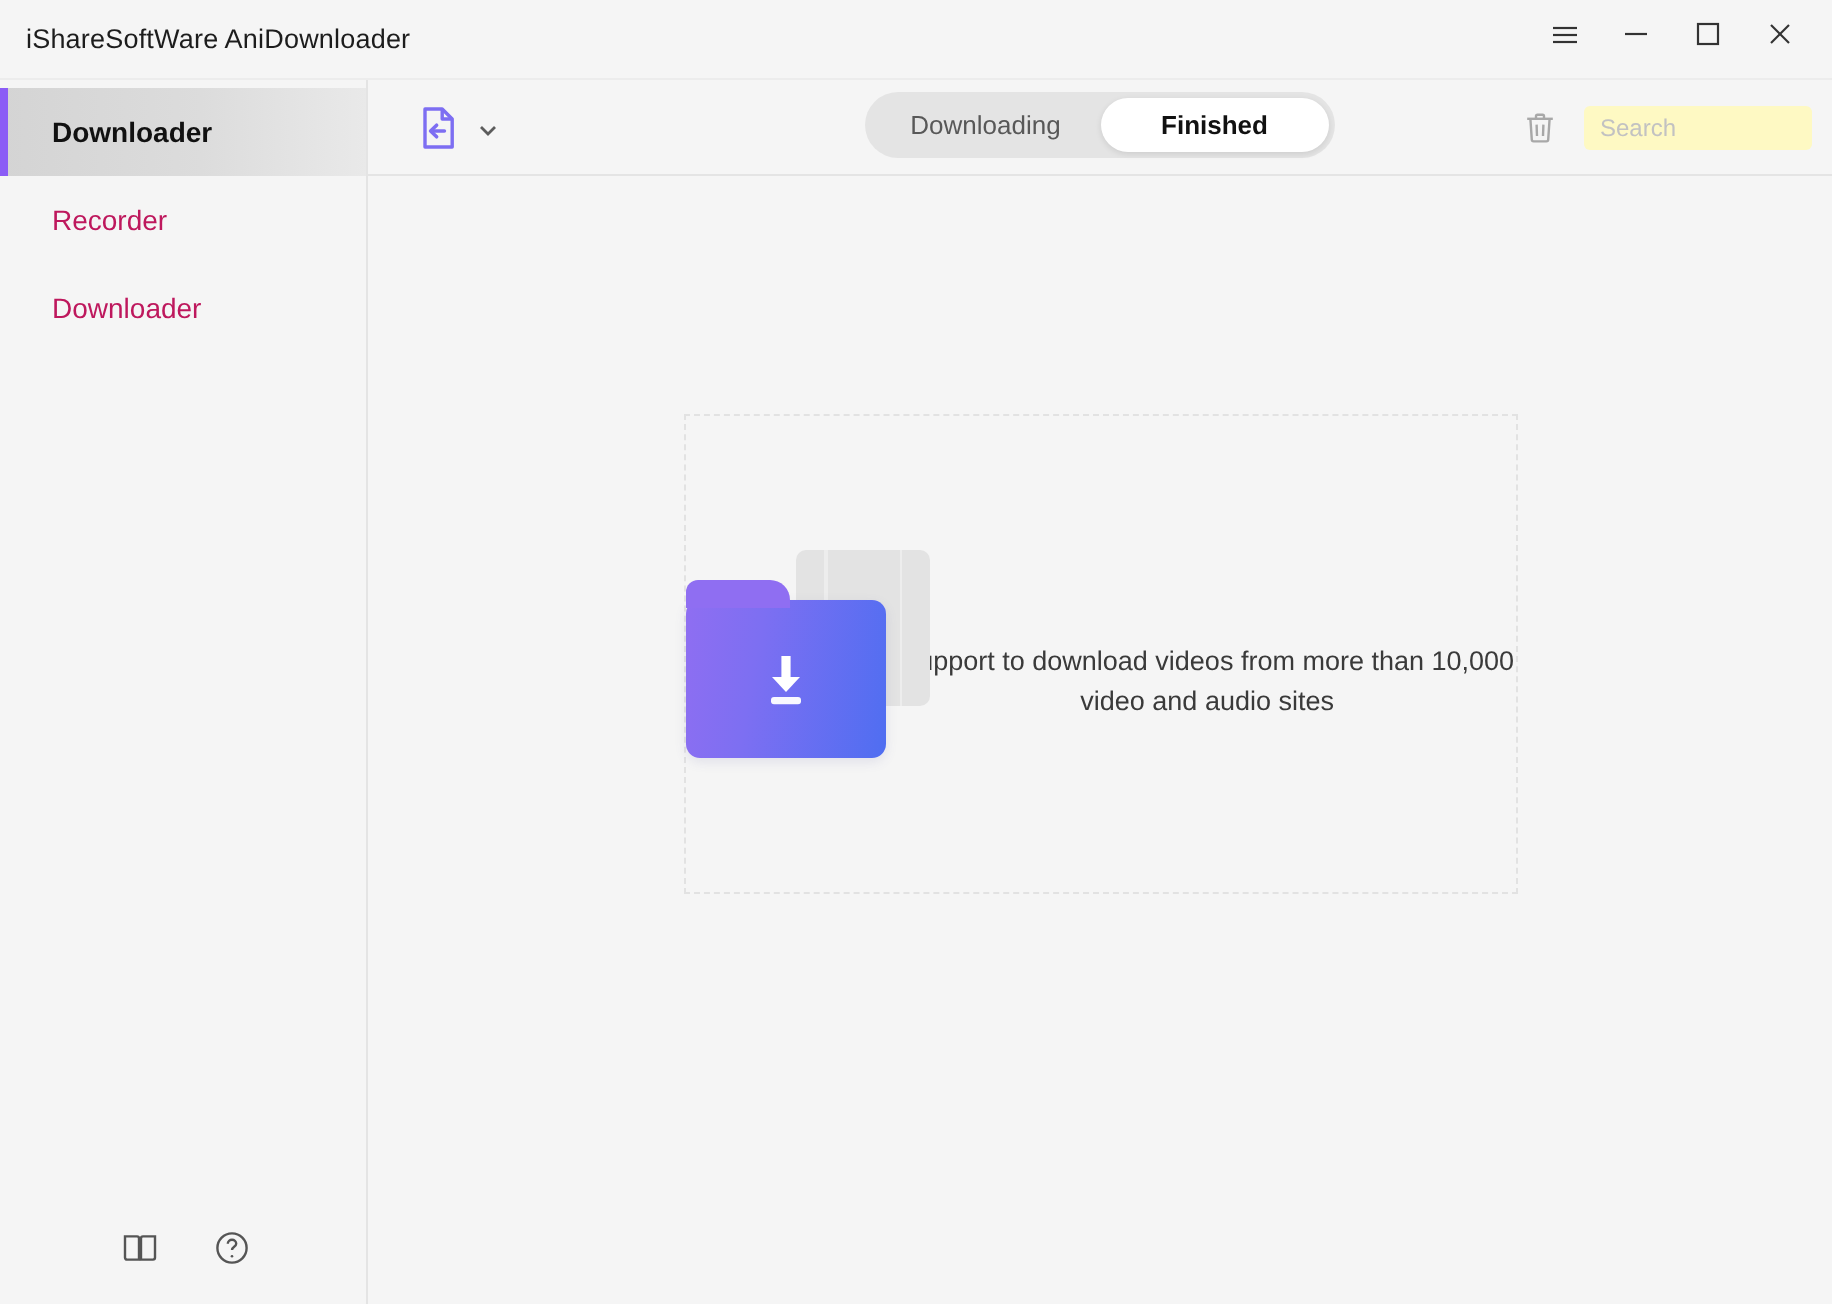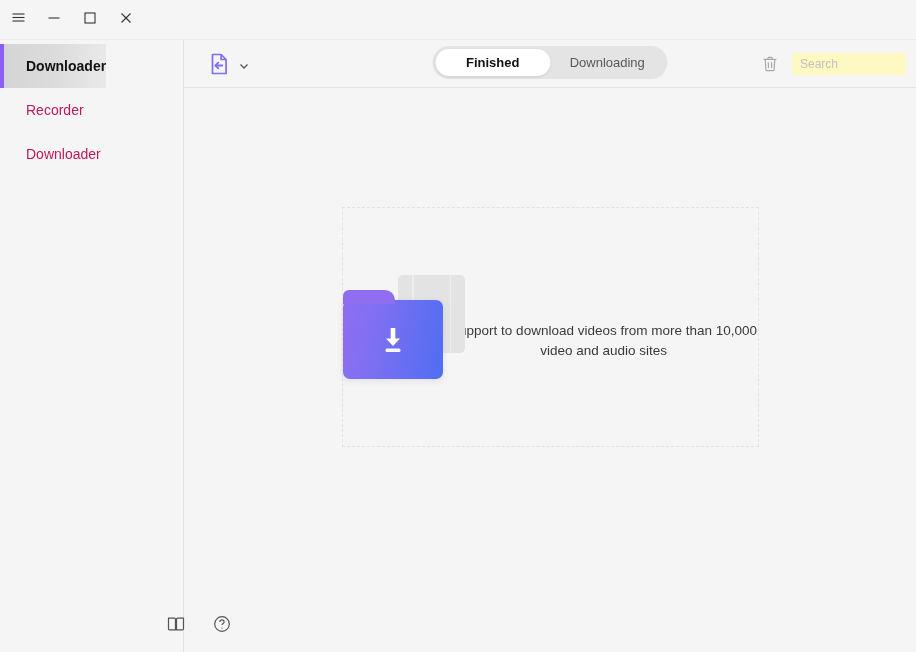--- a/index.html
+++ b/index.html
@@ -53,20 +53,21 @@
   
   .body-split { flex: 1; display: flex; min-height: 0; }
 
   
   .sidebar {
     width: 184px;
     flex: 0 0 184px;
     background: #f5f5f5;
     border-right: 1px solid #e4e4e4;
     display: flex;
+    flex-direction: column;
     position: relative;
   }
   .nav-list { padding-top: 4px; }
   .nav-item {
     position: relative;
     height: 44px;
     display: flex;
     align-items: center;
     padding-left: 26px;
     font-size: 14px;
@@ -259,20 +260,21 @@
     line-height: 20px;
     color: #3a3a3a;
   }
 </style>
 </head>
 <body>
 
 <div id="app">
 
   <div class="titlebar">
+    <div class="title-text">iShareSoftWare AniDownloader</div>
 
     <div class="win-controls">
       <div class="win-btn">
         <span>
           <svg width="15" height="15" viewBox="0 0 15 15">
             <line x1="1.5" y1="4" x2="13.5" y2="4"></line>
             <line x1="1.5" y1="7.5" x2="13.5" y2="7.5"></line>
             <line x1="1.5" y1="11" x2="13.5" y2="11"></line>
           </svg>
         </span>
@@ -350,25 +352,25 @@
             </svg>
           </span>
           <span class="chev">
             <svg width="12" height="12" viewBox="0 0 12 12">
               <polyline points="2.5,4.5 6,8 9.5,4.5"></polyline>
             </svg>
           </span>
         </div>
 
         <div class="tabs">
+          <div class="tab">
+            <span>Downloading</span>
+          </div>
           <div class="tab active">
             <span>Finished</span>
-          </div>
-          <div class="tab">
-            <span>Downloading</span>
           </div>
         </div>
 
         <div class="toolbar-right">
           <span class="trash-btn">
             <svg width="20" height="20" viewBox="0 0 20 20">
               <path d="M3.6 5.4h12.8"></path>
               <path d="M8 5.4v-1.3c0-0.4 0.3-0.7 0.7-0.7h2.6c0.4 0 0.7 0.3 0.7 0.7v1.3"></path>
               <path d="M5.2 5.4l0.7 10.4c0 0.5 0.4 0.9 0.9 0.9h6.4c0.5 0 0.9-0.4 0.9-0.9l0.7-10.4"></path>
               <line x1="8.3" y1="8.3" x2="8.5" y2="14"></line>

